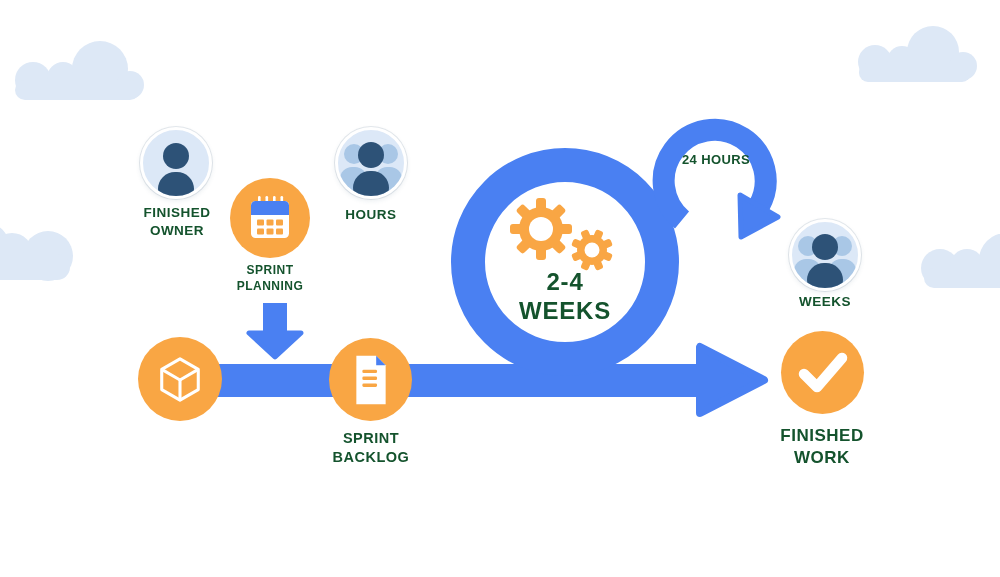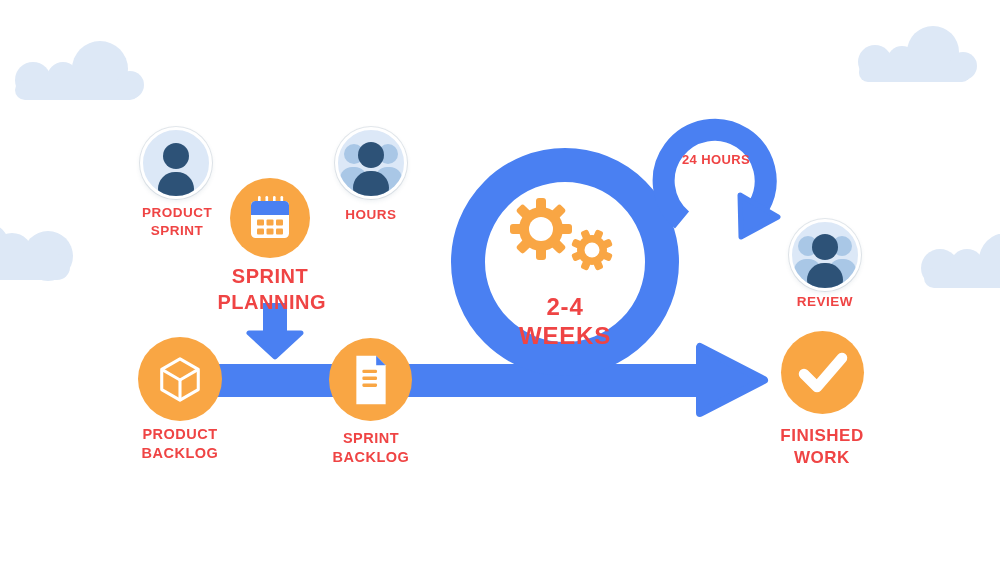--- a/index.html
+++ b/index.html
@@ -4,21 +4,21 @@
 <style>
   html,body{margin:0;padding:0;background:#fff;}
   .stage{
     position:relative;width:1000px;height:577px;background:#ffffff;
     overflow:hidden;font-family:"Liberation Sans",sans-serif;
   }
   .stage *{box-sizing:border-box;}
   
   .lbl{
     position:absolute;transform:translateX(-50%);
-    text-align:center;color:#ef4444;font-weight:bold;
+    text-align:center;color:#14532d;font-weight:bold;
     font-size:13.5px;line-height:1.32;letter-spacing:.5px;
     white-space:normal;
   }
   .lbl.big{font-size:24px;line-height:1.22;letter-spacing:.8px;}
   .lbl.small{font-size:13px;line-height:1.3;letter-spacing:.4px;}
   
   .avatar{
     position:absolute;width:72px;height:72px;border-radius:50%;
     background:#DCE8F7;border:3px solid #fff;overflow:hidden;
     box-shadow:0 0 0 1px rgba(44,78,110,.12),0 2px 5px rgba(44,78,110,.10);
@@ -198,23 +198,22 @@
       </g>
     </svg>
   </div>
 
   <div class="onode" style="left:781px;top:331px;width:83px;height:83px">
     <svg width="83" height="83" viewBox="0 0 83 83">
       <polyline points="23,43 36,56 61,27" fill="none" stroke="#ffffff" stroke-width="10.5" stroke-linecap="round" stroke-linejoin="round"></polyline>
     </svg>
   </div>
 
-  <div class="lbl" style="left:177px;top:204px;width:105px">PRODUCT SPRINT</div>
-  <div class="lbl" style="left:270px;top:263px;width:105px;font-size:20px">SPRINT PLANNING</div>
+  <div class="lbl" style="left:177px;top:204px;width:105px">FINISHED OWNER</div>
+  <div class="lbl" style="left:270px;top:263px;width:105px;font-size:12px">SPRINT PLANNING</div>
   <div class="lbl" style="left:371px;top:206px;width:120px">HOURS</div>
-  <div class="lbl big" style="left:565px;top:292px;width:112px">2-4 WEEKS</div>
+  <div class="lbl big" style="left:565px;top:267px;width:112px">2-4 WEEKS</div>
   <div class="lbl small" style="left:716px;top:152px;width:72px">24 HOURS</div>
-  <div class="lbl" style="left:825px;top:293px;width:120px">REVIEW</div>
-  <div class="lbl" style="left:180px;top:425px;width:110px;font-size:14.5px">PRODUCT BACKLOG</div>
+  <div class="lbl" style="left:825px;top:293px;width:120px">WEEKS</div>
   <div class="lbl" style="left:371px;top:429px;width:110px;font-size:14.5px">SPRINT BACKLOG</div>
   <div class="lbl" style="left:822px;top:425px;width:100px;font-size:17px">FINISHED WORK</div>
 
 </div>
 
 </body></html>

